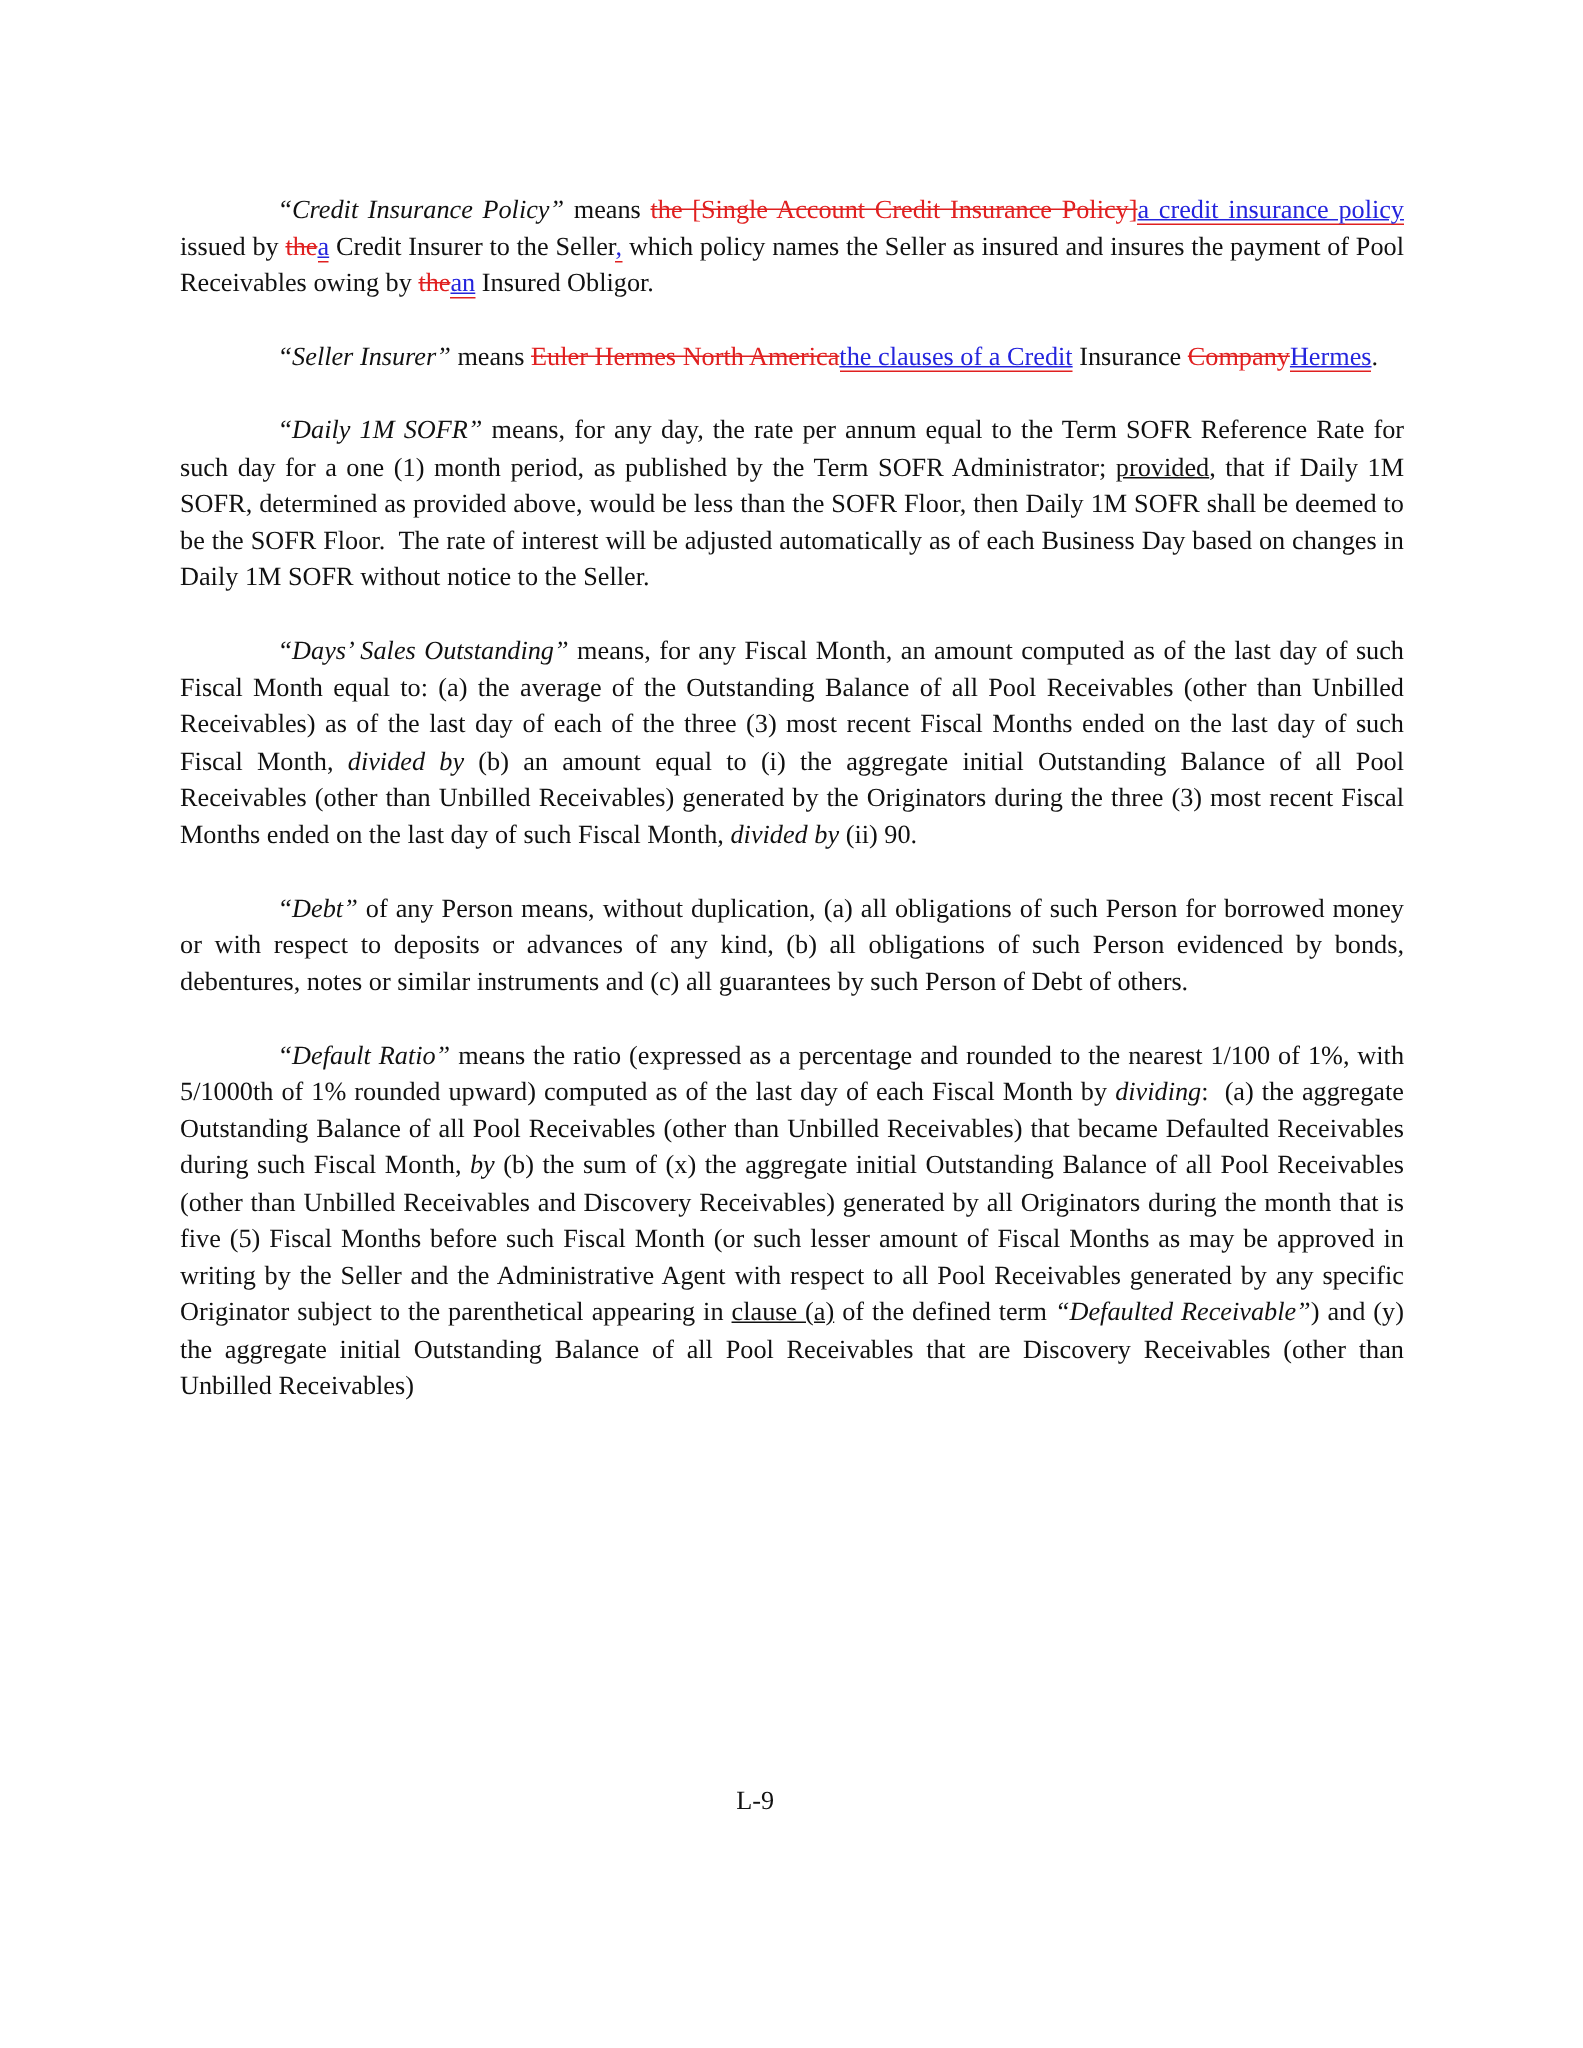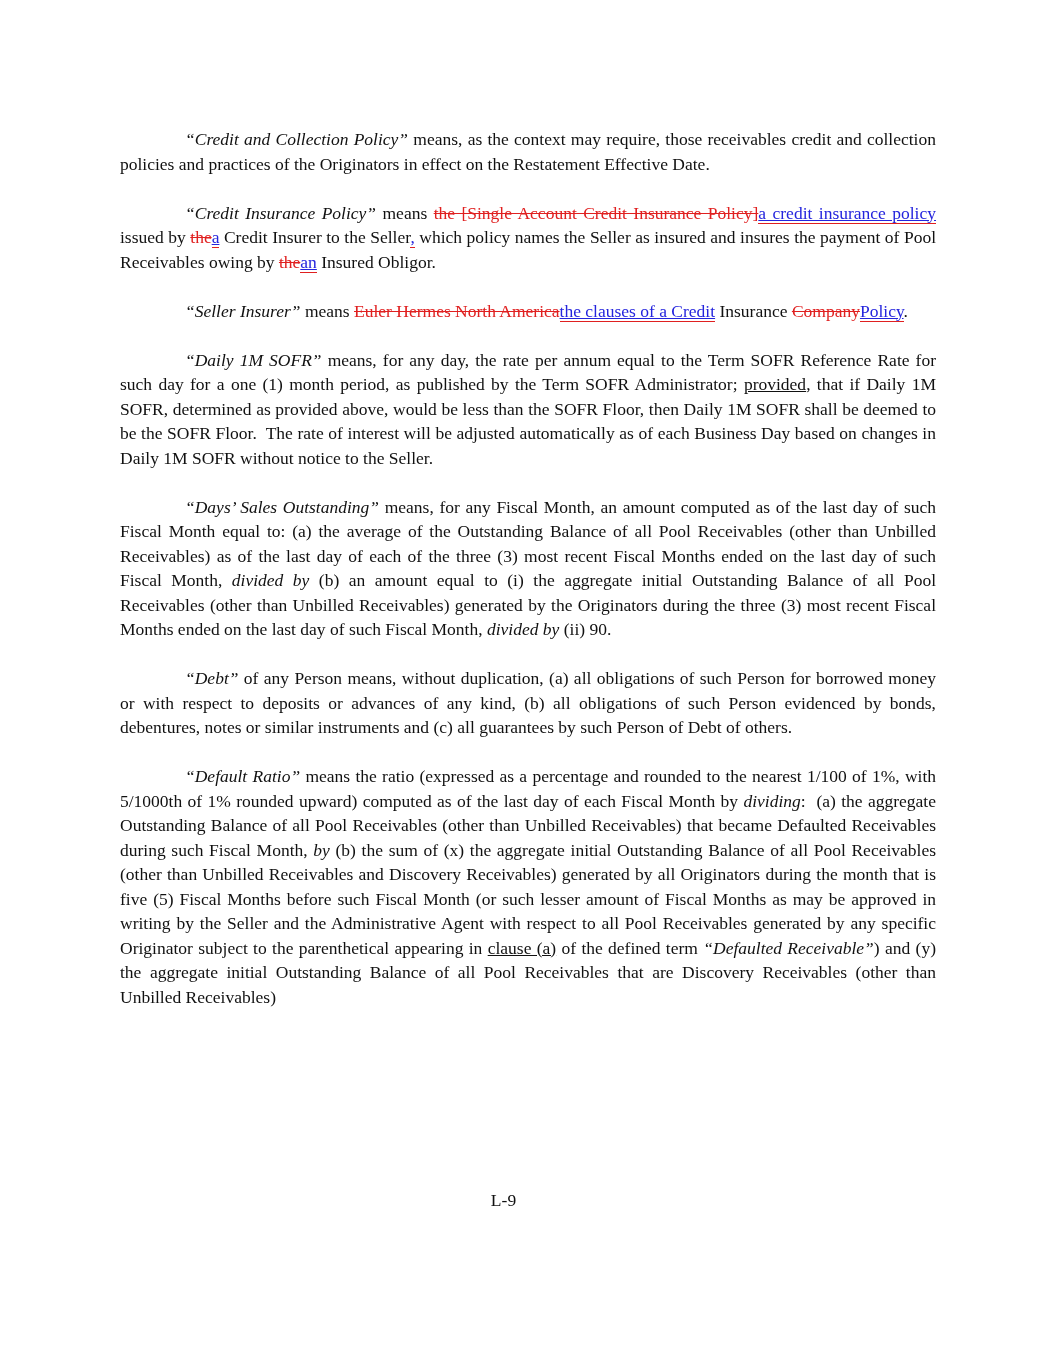--- a/index.html
+++ b/index.html
@@ -55,22 +55,21 @@
     font-size:17.5px;
     line-height:24.5px;
     color:var(--text);
   }
 </style>
 </head>
 <body>
 
 <div class="page">
   <div class="content">
-    <div class="para indent"><span class="run italic">“Credit and Collection Policy”</span><span class="run"> means, as the context may require, those receivables credit and collection policies and practices of the Originators in effect on the Restatement Effective Date.</span></div>
     <div class="para indent"><span class="run italic">“Credit Insurance Policy”</span><span class="run"> means </span><span class="run del">the [Single Account Credit Insurance Policy]</span><span class="run ins">a credit insurance policy</span><span class="run"> issued by </span><span class="run del">the</span><span class="run ins">a</span><span class="run"> Credit Insurer to the Seller</span><span class="run ins">,</span><span class="run"> which policy names the Seller as insured and insures the payment of Pool Receivables owing by </span><span class="run del">the</span><span class="run ins">an</span><span class="run"> Insured Obligor.</span></div>
-    <div class="para indent"><span class="run italic">“Seller Insurer”</span><span class="run"> means </span><span class="run del">Euler Hermes North America</span><span class="run ins">the clauses of a Credit</span><span class="run"> Insurance </span><span class="run del">Company</span><span class="run ins">Policy</span><span class="run">.</span></div>
+    <div class="para indent"><span class="run italic">“Seller Insurer”</span><span class="run"> means </span><span class="run del">Euler Hermes North America</span><span class="run ins">the clauses of a Credit</span><span class="run"> Insurance </span><span class="run del">Company</span><span class="run ins">Hermes</span><span class="run">.</span></div>
     <div class="para indent"><span class="run italic">“Daily 1M SOFR”</span><span class="run"> means, for any day, the rate per annum equal to the Term SOFR Reference Rate for such day for a one (1) month period, as published by the Term SOFR Administrator; </span><span class="run underline">provided</span><span class="run">, that if Daily 1M SOFR, determined as provided above, would be less than the SOFR Floor, then Daily 1M SOFR shall be deemed to be the SOFR Floor.&nbsp; The rate of interest will be adjusted automatically as of each Business Day based on changes in Daily 1M SOFR without notice to the Seller.</span></div>
     <div class="para indent"><span class="run italic">“Days’ Sales Outstanding”</span><span class="run"> means, for any Fiscal Month, an amount computed as of the last day of such Fiscal Month equal to: (a) the average of the Outstanding Balance of all Pool Receivables (other than Unbilled Receivables) as of the last day of each of the three (3) most recent Fiscal Months ended on the last day of such Fiscal Month, </span><span class="run italic">divided by</span><span class="run"> (b) an amount equal to (i) the aggregate initial Outstanding Balance of all Pool Receivables (other than Unbilled Receivables) generated by the Originators during the three (3) most recent Fiscal Months ended on the last day of such Fiscal Month, </span><span class="run italic">divided by</span><span class="run"> (ii) 90.</span></div>
     <div class="para indent"><span class="run italic">“Debt”</span><span class="run"> of any Person means, without duplication, (a) all obligations of such Person for borrowed money or with respect to deposits or advances of any kind, (b) all obligations of such Person evidenced by bonds, debentures, notes or similar instruments and (c) all guarantees by such Person of Debt of others.</span></div>
     <div class="para indent"><span class="run italic">“Default Ratio”</span><span class="run"> means the ratio (expressed as a percentage and rounded to the nearest 1/100 of 1%, with 5/1000th of 1% rounded upward) computed as of the last day of each Fiscal Month by </span><span class="run italic">dividing</span><span class="run">:&nbsp; (a) the aggregate Outstanding Balance of all Pool Receivables (other than Unbilled Receivables) that became Defaulted Receivables during such Fiscal Month, </span><span class="run italic">by</span><span class="run"> (b) the sum of (x) the aggregate initial Outstanding Balance of all Pool Receivables (other than Unbilled Receivables and Discovery Receivables) generated by all Originators during the month that is five (5) Fiscal Months before such Fiscal Month (or such lesser amount of Fiscal Months as may be approved in writing by the Seller and the Administrative Agent with respect to all Pool Receivables generated by any specific Originator subject to the parenthetical appearing in </span><span class="run underline">clause (a)</span><span class="run"> of the defined term </span><span class="run italic">“Defaulted Receivable”</span><span class="run">) and (y) the aggregate initial Outstanding Balance of all Pool Receivables that are Discovery Receivables (other than Unbilled Receivables)</span></div>
   </div>
   <div class="footer">L-9</div>
 </div>
 
 </body></html>

